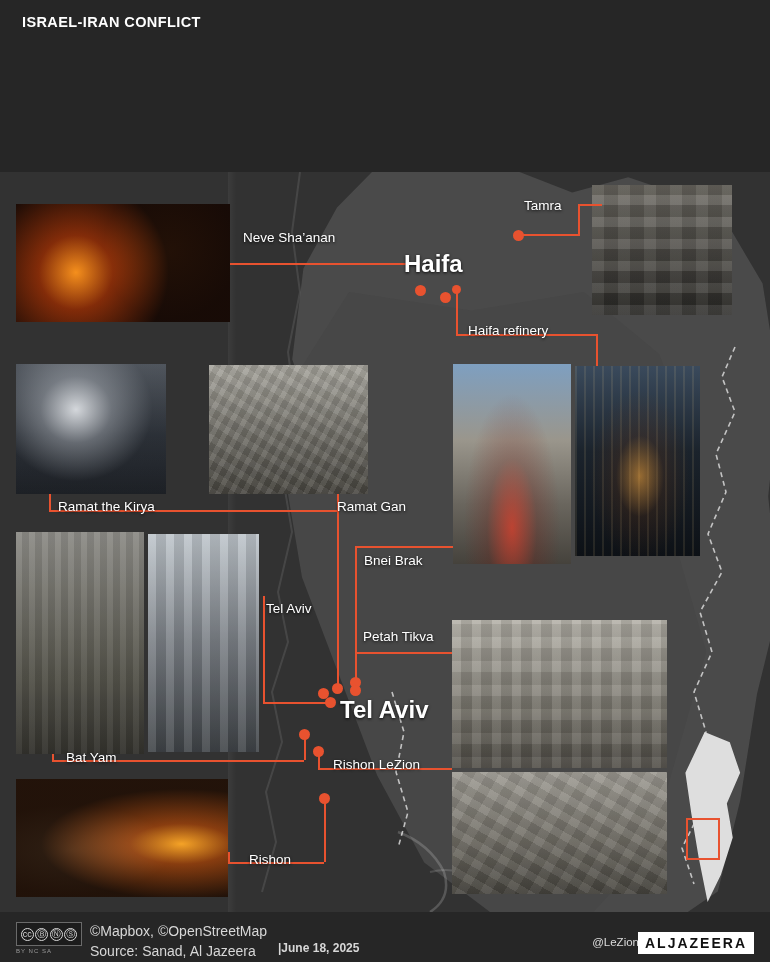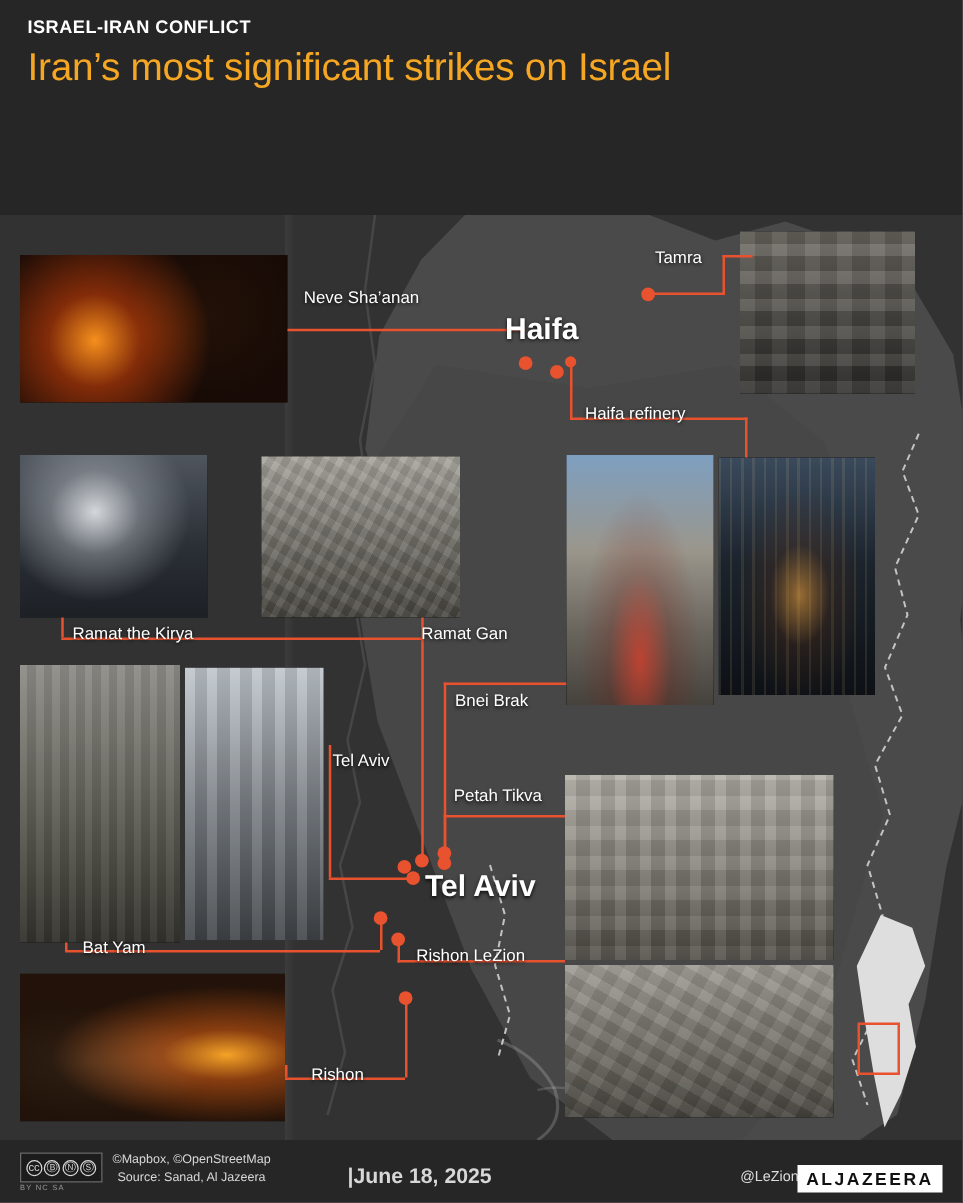--- a/index.html
+++ b/index.html
@@ -5,21 +5,21 @@
   * { box-sizing: border-box; margin: 0; padding: 0; }
   html, body {
     width: 770px; height: 962px;
     background: #1c1c1c;
     font-family: "Liberation Sans", sans-serif;
     overflow: hidden;
   }
   #page {
     position: relative;
     width: 770px; height: 962px;
-    background: #f9a8d4;
+    background: #86efac;
   }
 
   
   .header {
     position: absolute;
     left: 0; top: 0;
     width: 770px; height: 172px;
     background: #262626;
     padding: 14px 22px 0 22px;
   }
@@ -246,29 +246,28 @@
     position: absolute;
     left: 16px; top: 36px;
     font-size: 6px;
     color: #9a9a9a;
     letter-spacing: 1px;
   }
   .src {
     position: absolute;
     left: 90px; top: 9px;
     color: #d7d7d7;
-    font-size: 10px;
+    font-size: 14px;
     line-height: 1.45;
-    text-align: center;
   }
   .date {
     position: absolute;
-    left: 278px; top: 19px;
+    left: 278px; top: 29px;
     color: #d7d7d7;
-    font-size: 17px;
+    font-size: 12px;
     font-weight: bold;
   }
   .handle {
     position: absolute;
     right: 131px; top: 24px;
     color: #dcdcdc;
     font-size: 11.5px;
   }
   .aj-logo {
     position: absolute;
@@ -281,21 +280,20 @@
     padding: 3px 7px;
   }
 </style>
 </head>
 <body>
 
 <div id="page">
 
   <div class="header">
     <div class="kicker">ISRAEL-IRAN CONFLICT</div>
-    <div class="headline">Iran’s most significant strikes on Israel</div>
   </div>
 
   <div class="map">
     <div class="sea"></div>
     <div class="land"></div>
     <div class="land2"></div>
     <div class="coast"></div>
 
     <svg width="770" height="740" style="position:absolute;left:0;top:0;">
       <path class="border-line" d="M735 175 L722 205 L735 240 L716 282 L726 320 L708 362 L722 400 L700 440 L712 480 L694 520 L706 560 L688 600 L700 640 L682 676 L694 712"></path>

